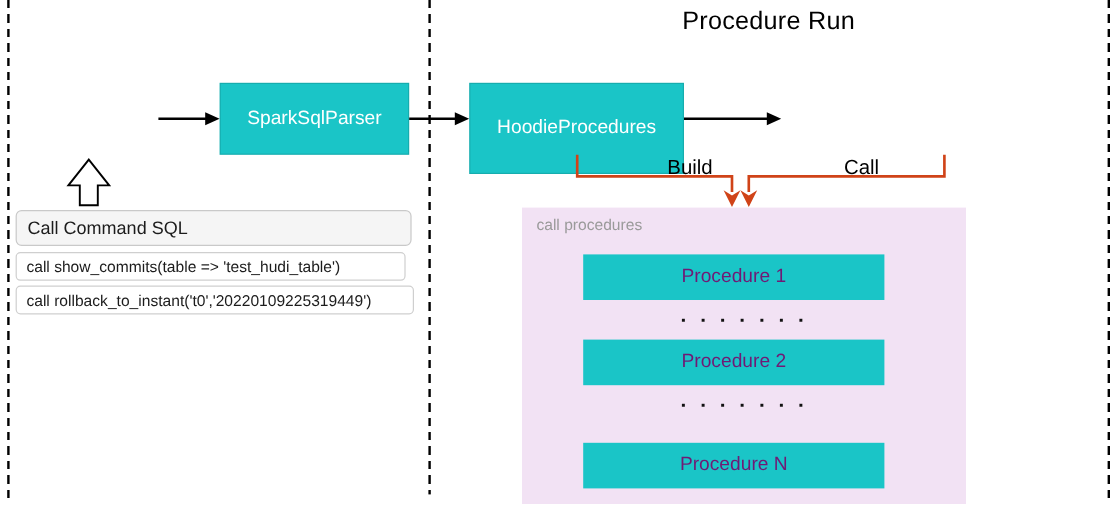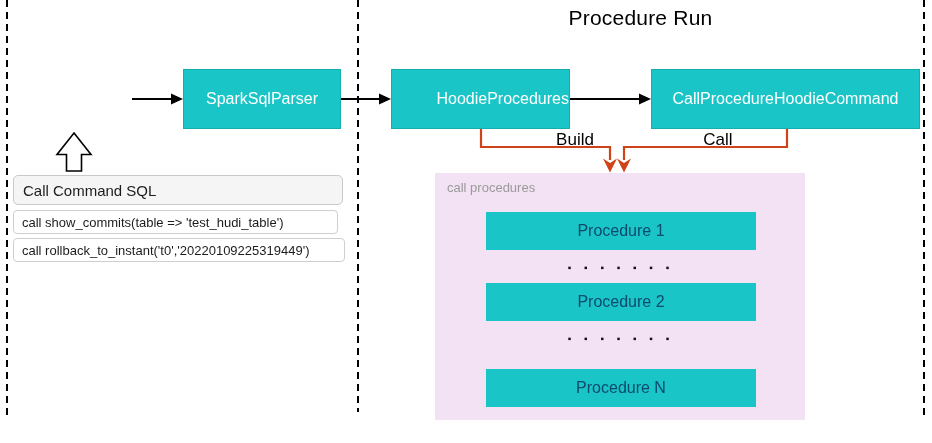--- a/index.html
+++ b/index.html
@@ -24,44 +24,41 @@
     box-sizing:border-box;display:flex;align-items:center;padding-left:9px;
     font-size:15px;color:#1c1c1c;}
   .sql-row{position:absolute;left:13px;height:24px;background:#fff;
     border:1px solid #cfcfcf;border-radius:4px;box-sizing:border-box;
     display:flex;align-items:center;padding-left:8px;font-size:13px;color:#1c1c1c;
     white-space:nowrap;}
   
   .purple-panel{position:absolute;left:435px;top:173px;width:370px;height:247px;
     background:#f2e2f4;}
   .purple-label{position:absolute;left:12px;top:7px;font-size:13px;color:#9a9a9a;}
-  .proc{position:absolute;left:51px;width:270px;height:38px;background:#1ac5c7;
-    display:flex;align-items:center;justify-content:center;color:#0c4a6e;font-size:16px;}
+  .proc{position:absolute;left:51px;width:251px;height:38px;background:#1ac5c7;
+    display:flex;align-items:center;justify-content:center;color:#701a75;font-size:16px;}
   .dots{position:absolute;left:51px;width:270px;text-align:center;
     font-size:10px;letter-spacing:5px;font-weight:bold;color:#111;}
 </style>
 </head>
 <body>
 
 <div id="canvas">
 
   <div class="vdash" style="left:6px;height:415px;"></div>
   <div class="vdash" style="left:357px;height:412px;"></div>
   <div class="vdash" style="left:923px;height:415px;"></div>
 
   <div class="section-title" style="left:358px;width:565px;">Procedure Run</div>
 
   <div class="node" style="left:183px;top:69px;width:158px;height:60px;">
     <span class="lbl">SparkSqlParser</span>
   </div>
-  <div class="node" style="left:391px;top:69px;width:179px;height:60px;justify-content:flex-end;">
+  <div class="node" style="left:391px;top:69px;width:179px;height:76px;">
     <span class="lbl">HoodieProcedures</span>
-  </div>
-  <div class="node" style="left:651px;top:69px;width:269px;height:60px;">
-    <span class="lbl">CallProcedureHoodieCommand</span>
   </div>
 
   <div class="sql-header">Call Command SQL</div>
   <div class="sql-row" style="top:210px;width:325px;">call show_commits(table =&gt; 'test_hudi_table')</div>
   <div class="sql-row" style="top:238px;width:332px;">call rollback_to_instant('t0','20220109225319449')</div>
 
   <div class="purple-panel">
     <div class="purple-label">call procedures</div>
     <div class="proc" style="top:39px;">Procedure 1</div>
     <div class="dots" style="top:89px;">▪ ▪ ▪ ▪ ▪ ▪ ▪</div>

